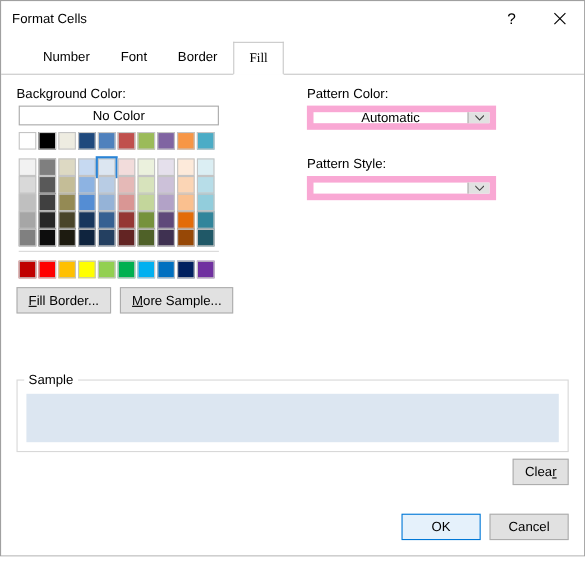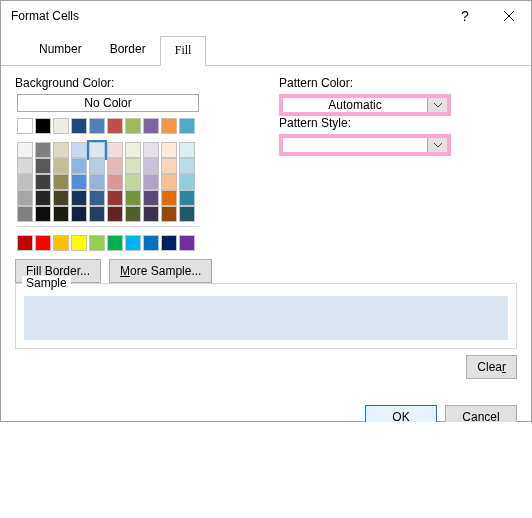--- a/index.html
+++ b/index.html
@@ -1,38 +1,38 @@
 <!DOCTYPE html>
 <html><head>
 <meta charset="utf-8">
 <style>
   * { box-sizing: border-box; font-family: "Segoe UI", Tahoma, sans-serif; font-size: 12px; }
   body { margin: 0; background: #fff; }
-  .window { width: 532px; height: 422px; border: 1px solid #a0a0a0; background: #fff; display: flex; flex-direction: column; }
+  .window { width: 532px; height: 506px; border: 1px solid #a0a0a0; background: #fff; display: flex; flex-direction: column; }
   .titlebar { height: 32px; display: flex; align-items: center; padding-left: 10px; }
   .titlebar-title { flex: 1; color: #000; }
   .titlebar-btn { width: 44px; height: 30px; display: flex; align-items: center; justify-content: center; color: #000; }
   .titlebar-btn svg { stroke: #000; }
   .tabs { display: flex; border-bottom: 1px solid #c8c8c8; padding: 0 24px; margin-top: 4px; }
   .tab { padding: 6px 14px 7px 14px; color: #000; position: relative; top: 1px; cursor: default; }
   .tab.active { border: 1px solid #c8c8c8; border-bottom: 1px solid #fff; background: #fff; font-family: Liberation Serif, serif; }
   .body { flex: 1; padding: 10px 14px 12px 14px; display: flex; flex-direction: column; }
   .columns { display: flex; gap: 48px; }
   .col-left { width: 216px; }
   .col-right { flex: 1; }
   .label { color: #000; margin-bottom: 4px; }
   .nocolor { width: 182px; height: 18px; border: 1px solid #a8a8a8; display: flex; align-items: center; justify-content: center; margin-bottom: 6px; margin-left:2px;}
   .swatch-grid { display: grid; grid-template-columns: repeat(10, 16px); gap: 2px; margin-bottom: 8px; margin-left:2px;}
   .swatch { width: 16px; height: 16px; border: 1px solid #c4c4c4; }
   .swatch.selected { outline: 2px solid #2a84d6; outline-offset: 0; }
   .hr { height: 1px; background: #d8d8d8; margin: 4px 0 8px 0; width:182px; margin-left:2px;}
   .btn-row { display: flex; gap: 8px; margin-top: 4px; }
   .btn { height: 24px; padding: 0 10px; background: #e1e1e1; border: 1px solid #adadad; display: inline-flex; align-items: center; justify-content: center; color: #000; }
   .btn .ul { text-decoration: underline; }
-  .combo { width: 172px; height: 22px; border: 4px solid #f9a8d4; display: flex; margin-bottom: 0; }
+  .combo { width: 172px; height: 22px; border: 6px solid #f9a8d4; display: flex; margin-bottom: 24px; }
   .combo-text { flex: 1; display: flex; align-items: center; justify-content: center; }
   .combo-arrow { width: 20px; border-left: 1px solid #adadad; background: #e1e1e1; display: flex; align-items: center; justify-content: center; }
   .combo-arrow svg { display:block; }
   .sample-group { margin-top: auto; margin-bottom: 6px; }
   .sample-frame { position: relative; border: 1px solid #d8d8d8; padding: 12px 8px 8px 8px; height: 66px; }
   .sample-legend { position: absolute; top: -8px; left: 6px; background: #fff; padding: 0 4px; color: #000; }
   .sample-fill { width: 100%; height: 100%; }
   .clear-row { display: flex; justify-content: flex-end; margin-bottom: 4px; }
   .footer { display: flex; justify-content: flex-end; gap: 8px; padding: 10px 14px 14px 0; }
   .footer .btn { width: 72px; justify-content: center; }
@@ -49,20 +49,21 @@
     <div class="titlebar-btn">
       <svg width="12" height="12" viewBox="0 0 12 12">
           <line x1="1" y1="1" x2="11" y2="11" stroke-width="1"></line>
           <line x1="11" y1="1" x2="1" y2="11" stroke-width="1"></line>
         </svg>
     </div>
   </div>
 
   <div class="tabs">
     <div class="tab">Number</div>
+    <div class="tab">Font</div>
     <div class="tab">Border</div>
     <div class="tab active">Fill</div>
   </div>
 
   <div class="body">
     <div class="columns">
       <div class="col-left">
         <div class="label">Background Color:</div>
         <div class="nocolor">
             <span>No Color</span>

